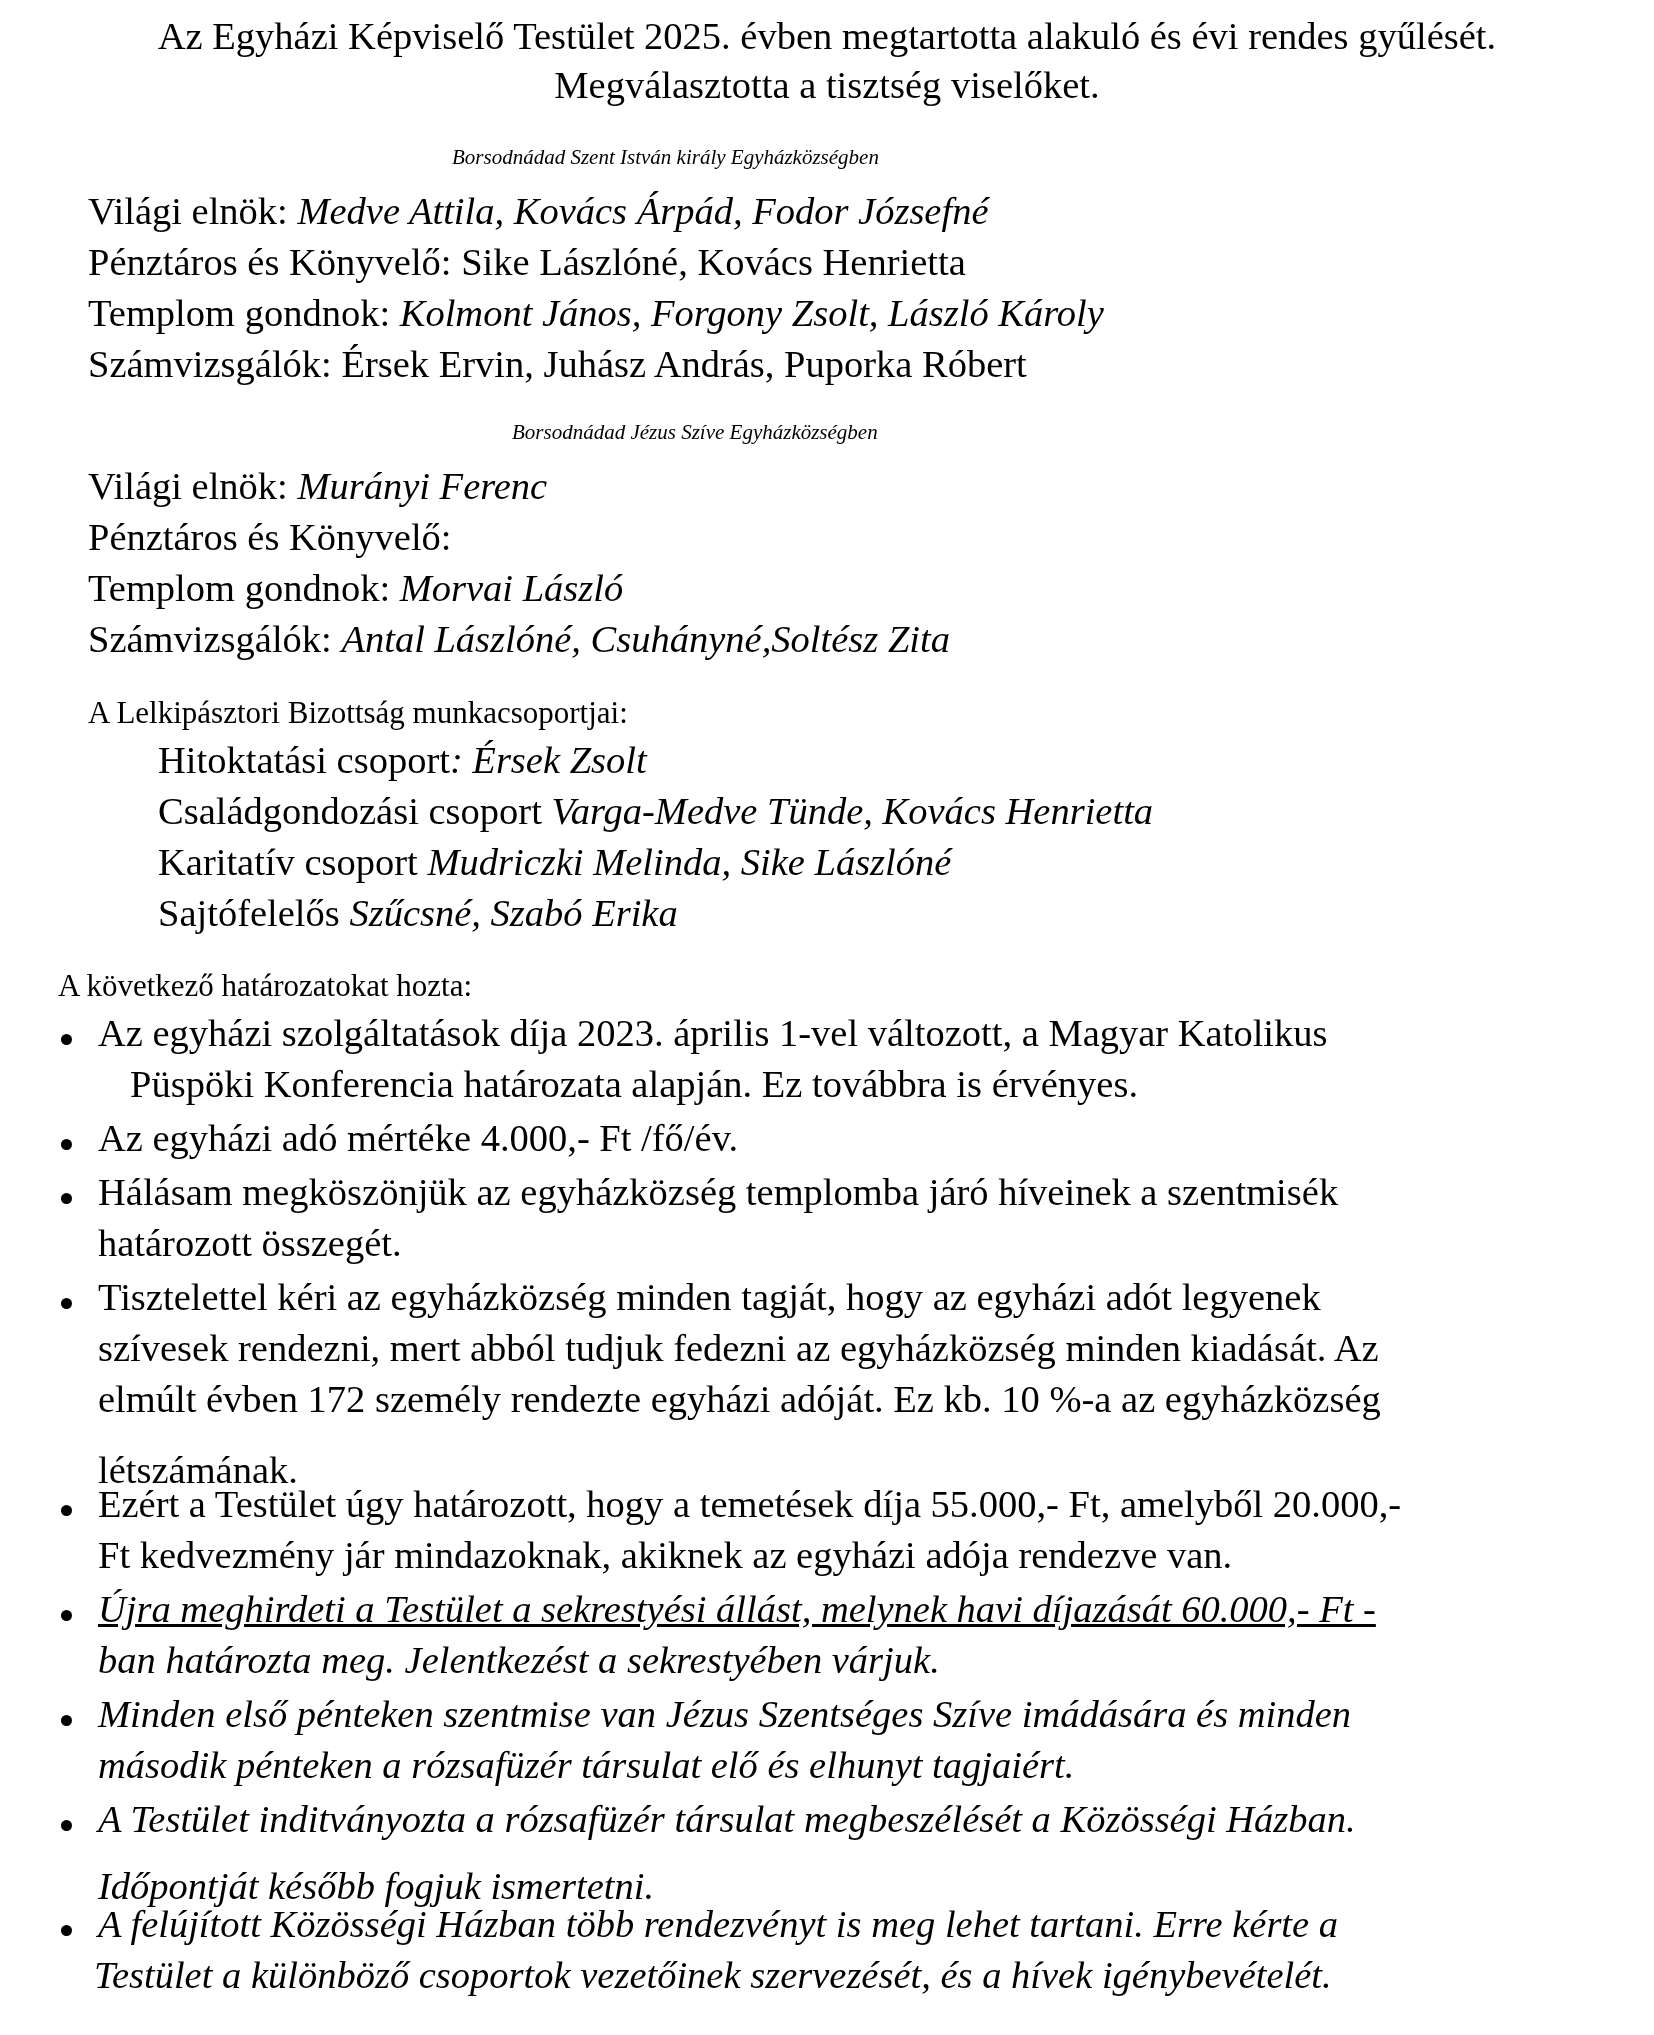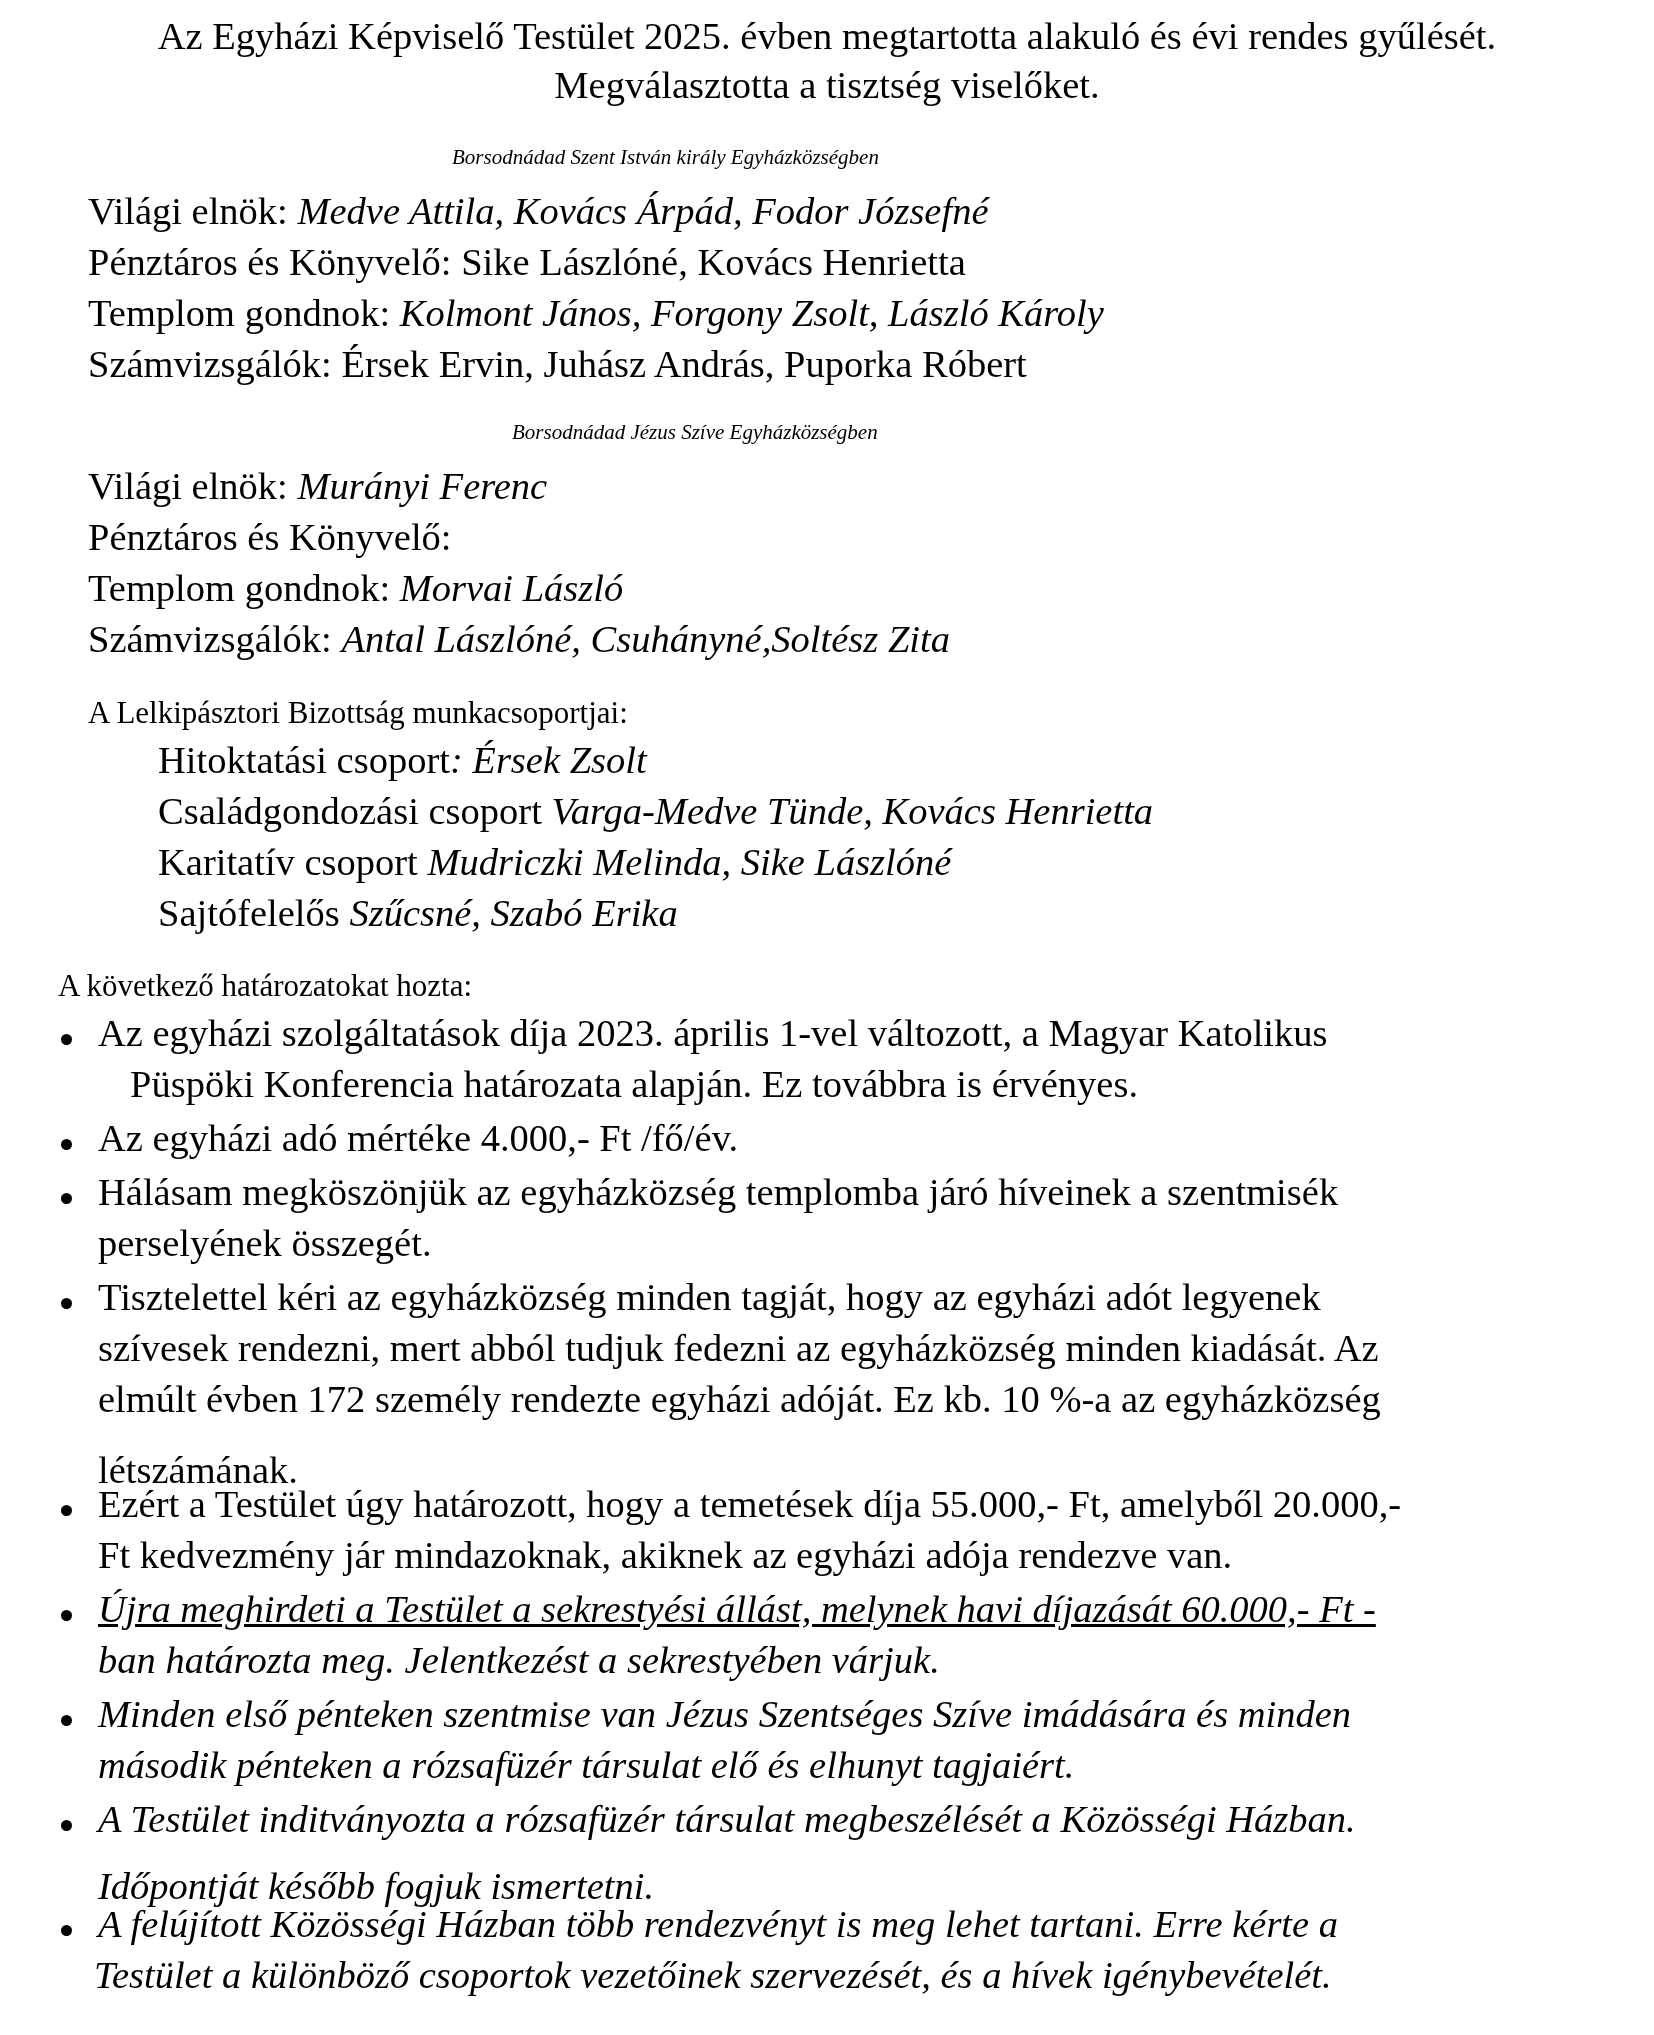--- a/index.html
+++ b/index.html
@@ -73,21 +73,21 @@
 
   <div class="bullet-dot" style="top:1034px; left:61px;"></div>
   <div class="line big" style="top:1011px; left:98px;">Az egyházi szolgáltatások díja 2023. április 1-vel változott, a Magyar Katolikus</div>
   <div class="line big" style="top:1062px; left:98px;margin-left:32px;">Püspöki Konferencia határozata alapján. Ez továbbra is érvényes.</div>
 
   <div class="bullet-dot" style="top:1139px; left:61px;"></div>
   <div class="line big" style="top:1116px; left:98px;">Az egyházi adó mértéke 4.000,- Ft /fő/év.</div>
 
   <div class="bullet-dot" style="top:1193px; left:61px;"></div>
   <div class="line big" style="top:1170px; left:98px;">Hálásam megköszönjük az egyházközség templomba járó híveinek a szentmisék</div>
-  <div class="line big" style="top:1221px; left:98px;">perselyének összegét.</div>
+  <div class="line big" style="top:1221px; left:98px;">határozott összegét.</div>
 
   <div class="bullet-dot" style="top:1298px; left:61px;"></div>
   <div class="line big" style="top:1275px; left:98px;">Tisztelettel kéri az egyházközség minden tagját, hogy az egyházi adót legyenek</div>
   <div class="line big" style="top:1326px; left:98px;">szívesek rendezni, mert abból tudjuk fedezni az egyházközség minden kiadását. Az</div>
   <div class="line big" style="top:1377px; left:98px;">elmúlt évben 172 személy rendezte egyházi adóját. Ez kb. 10 %-a az egyházközség</div>
   <div class="line big" style="top:1428px; left:98px;margin-top:20px;">létszámának.</div>
 
   <div class="bullet-dot" style="top:1505px; left:61px;"></div>
   <div class="line big" style="top:1482px; left:98px;">Ezért a Testület úgy határozott, hogy a temetések díja 55.000,- Ft, amelyből 20.000,-</div>
   <div class="line big" style="top:1533px; left:98px;">Ft kedvezmény jár mindazoknak, akiknek az egyházi adója rendezve van.</div>

